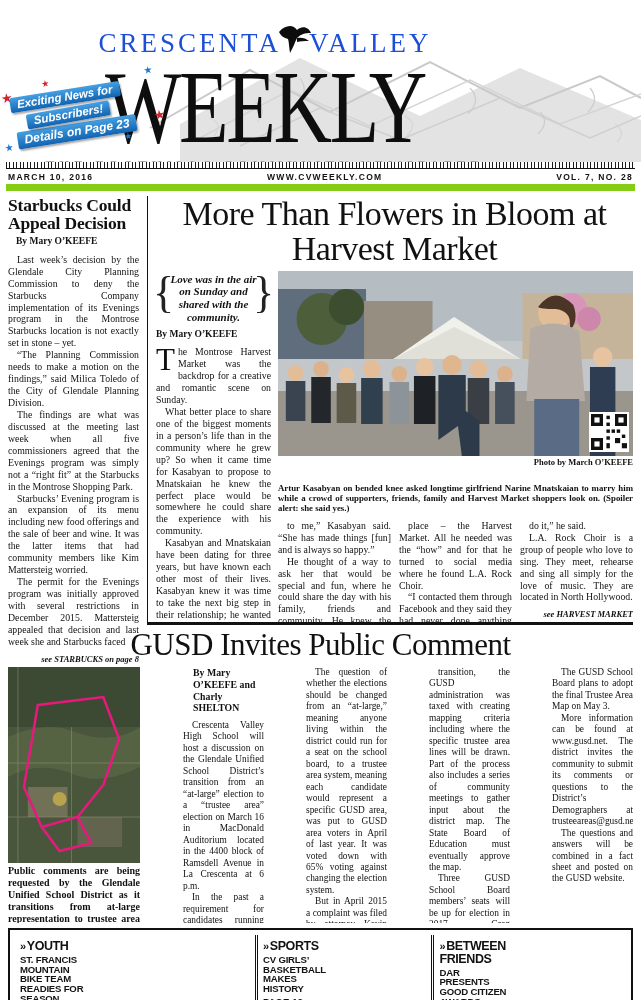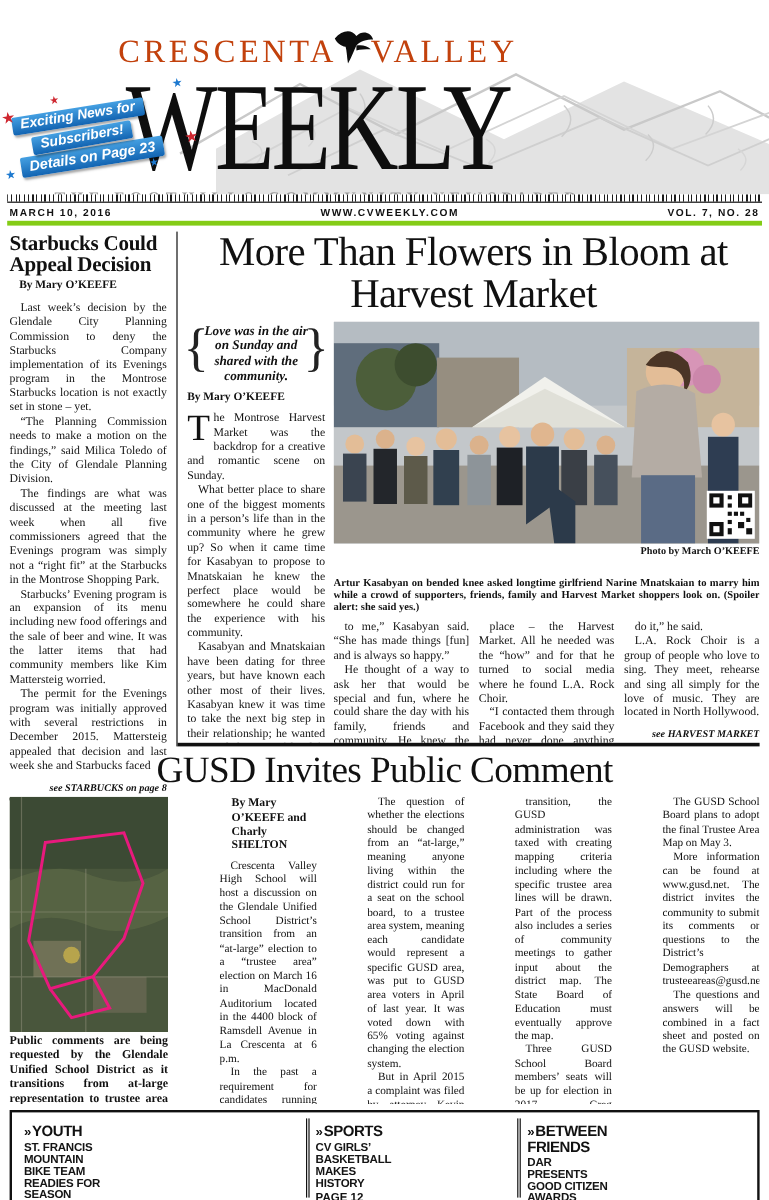--- a/index.html
+++ b/index.html
@@ -5,21 +5,21 @@
   * { margin:0; padding:0; box-sizing:border-box; }
   html,body { background:#e9e9e9; }
   .page { position:relative; width:641px; height:1000px; background:#fff; overflow:hidden;
           font-family:"Liberation Serif", serif; color:#111; margin:0 auto; }
 
   
   .masthead { position:relative; height:162px; overflow:hidden; }
   .engraving { position:absolute; left:0; top:28px; width:641px; height:134px; }
   .mast-titles { position:relative; width:530px; text-align:center; }
   .title-top { display:flex; align-items:center; justify-content:center; gap:2px;
-               margin-top:24px; color:#c2410c; font-size:27px; letter-spacing:3px; font-weight:400; }
+               margin-top:24px; color:#1d4ed8; font-size:27px; letter-spacing:3px; font-weight:400; }
   .bird { width:40px; height:30px; margin:0 -6px 8px -10px; position:relative; z-index:2; }
   .title-main { font-size:104px; line-height:86px; font-weight:400; letter-spacing:-3px; color:#0e0e0e;
                 transform:scaleX(.78); transform-origin:50% 0; margin-top:2px; position:relative; z-index:1; }
   .tagline { margin-top:7px; font-size:13.5px; font-weight:700; letter-spacing:4.5px; color:#9a9a9a; }
 
   
   .badge { position:absolute; left:12px; top:84px; width:142px; transform:rotate(-9deg); z-index:3; }
   .ribbon { display:inline-block; background:linear-gradient(#45a0e2,#1264b2); color:#fff;
             font-family:"Liberation Sans", sans-serif; font-style:italic; font-weight:700;
             font-size:11.5px; padding:1px 7px 2px; border-radius:2px; box-shadow:1px 2px 2px rgba(0,0,0,.35);
@@ -28,21 +28,21 @@
   .r3 { margin:-1px 0 0 2px; font-size:12px; }
   .star { position:absolute; font-size:13px; line-height:1; }
   .star.red { color:#cf2730; } .star.blue { color:#1d79cf; }
   .s1{left:-8px;top:-4px;} .s2{right:-4px;top:-8px;font-size:10px;} .s3{left:-12px;bottom:-2px;font-size:10px;}
   .s4{right:-10px;bottom:6px;} .s5{left:34px;top:-10px;font-size:9px;} .s6{right:26px;bottom:-9px;font-size:9px;}
 
   
   .barcode { height:6px; margin:0 6px;
              background:repeating-linear-gradient(90deg,#1c1c1c 0 1px,transparent 1px 3px,#1c1c1c 3px 4px,transparent 4px 7px); }
   .dateline { display:flex; justify-content:space-between; align-items:center; margin:0 6px;
-              border-top:1px solid #111; border-bottom:4px solid #84cc16; padding:3px 2px 2px;
+              border-top:1px solid #111; border-bottom:7px solid #84cc16; padding:3px 2px 2px;
               font-family:"Liberation Sans", sans-serif; font-weight:700; font-size:8.5px; letter-spacing:1.3px; }
 
   
   .sectionA { display:flex; padding:5px 8px 0; height:434px; }
   .left-col { width:140px; padding-right:8px; border-right:1px solid #111; flex:none; }
   .lc-head { font-size:17.5px; line-height:1.05; font-weight:700; letter-spacing:-.2px; }
   .byline { font-weight:700; font-size:9.5px; margin:3px 0 8px 8px; }
   .bodytext p { font-size:9.8px; line-height:1.22; text-align:justify; text-indent:9px; margin:0; }
   .jump { text-align:right; font-size:8.5px; font-weight:700; font-style:italic; margin-top:6px; }
   .lc-rule { border-bottom:2px solid #111; margin-top:4px; }

